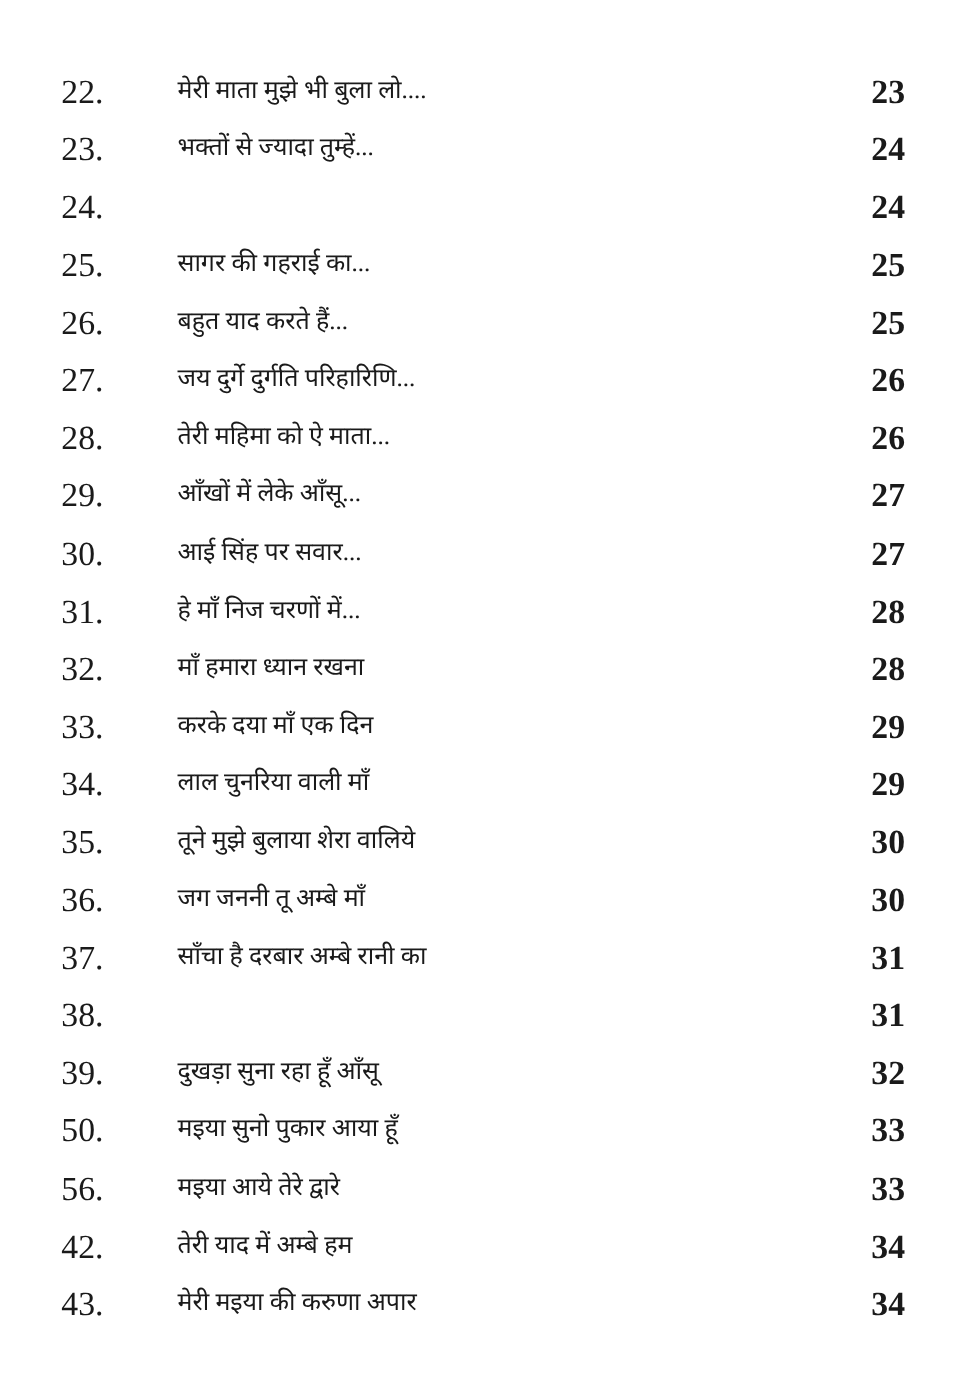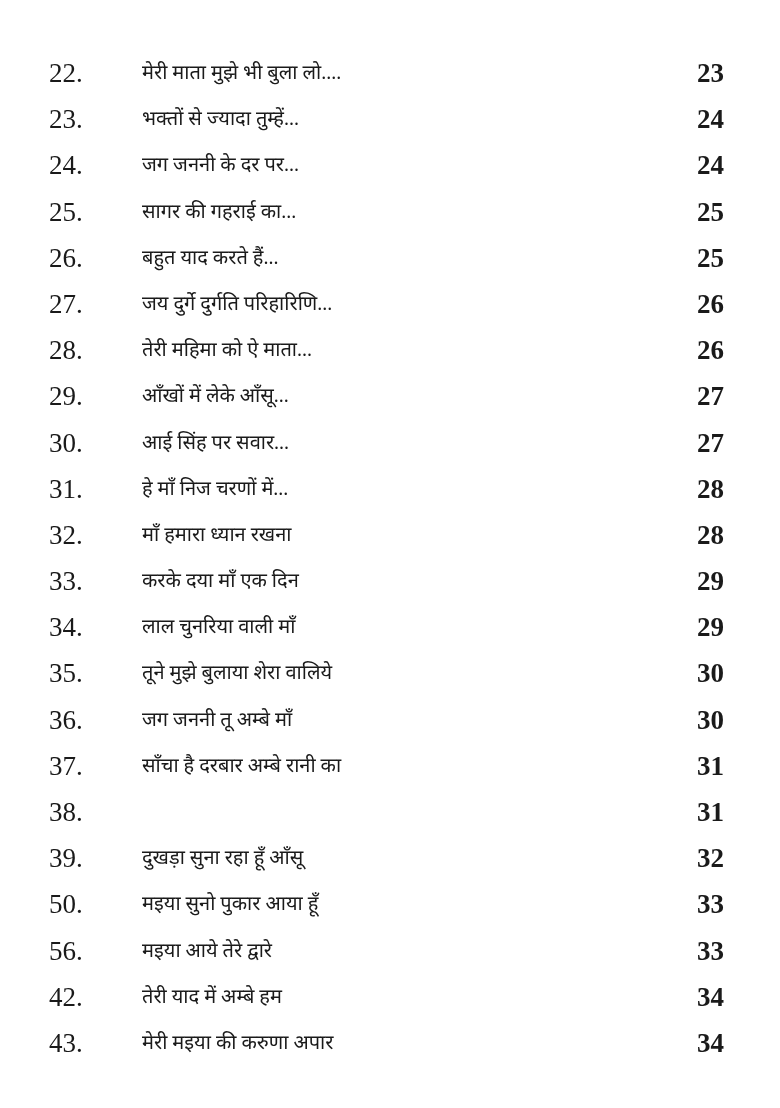--- a/index.html
+++ b/index.html
@@ -65,21 +65,20 @@
     <span class="toc-title">मेरी माता मुझे भी बुला लो....</span>
     <span class="toc-page">23</span>
   </div>
   <div class="toc-row">
     <span class="toc-num">23.</span>
     <span class="toc-title">भक्तों से ज्यादा तुम्हें...</span>
     <span class="toc-page">24</span>
   </div>
   <div class="toc-row">
     <span class="toc-num">24.</span>
-    <span class="toc-title">जग जननी के दर पर...</span>
     <span class="toc-page">24</span>
   </div>
   <div class="toc-row">
     <span class="toc-num">25.</span>
     <span class="toc-title">सागर की गहराई का...</span>
     <span class="toc-page">25</span>
   </div>
   <div class="toc-row">
     <span class="toc-num">26.</span>
     <span class="toc-title">बहुत याद करते हैं...</span>

